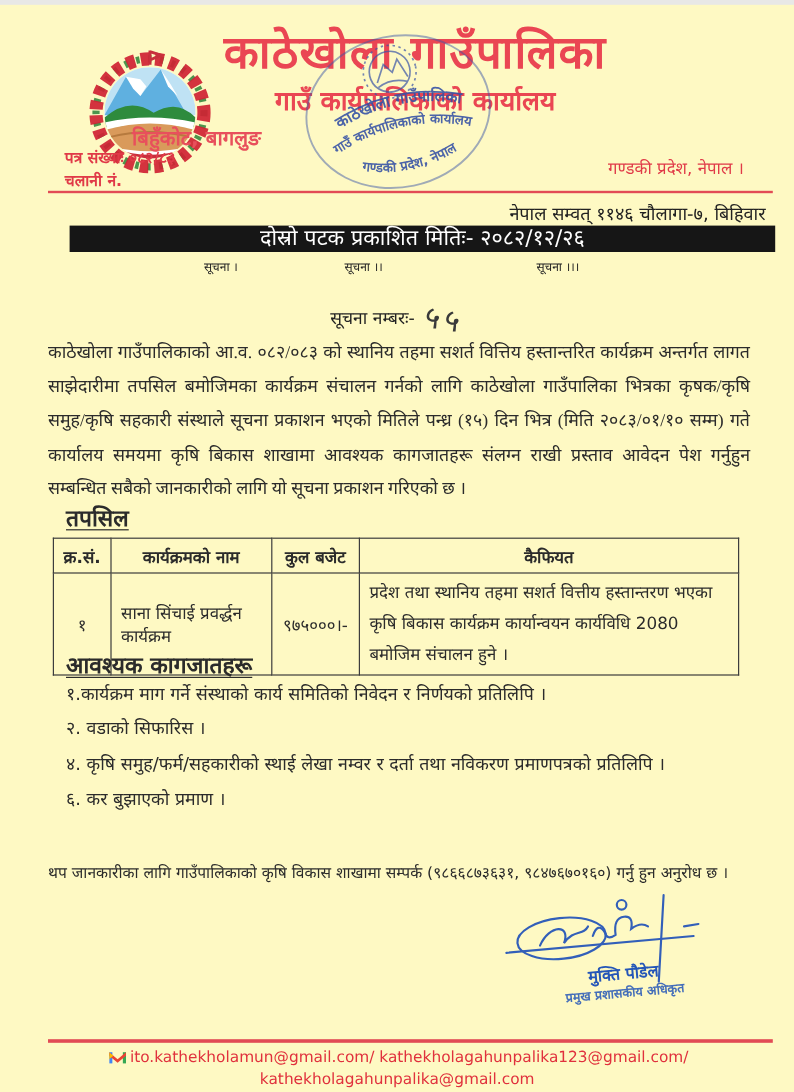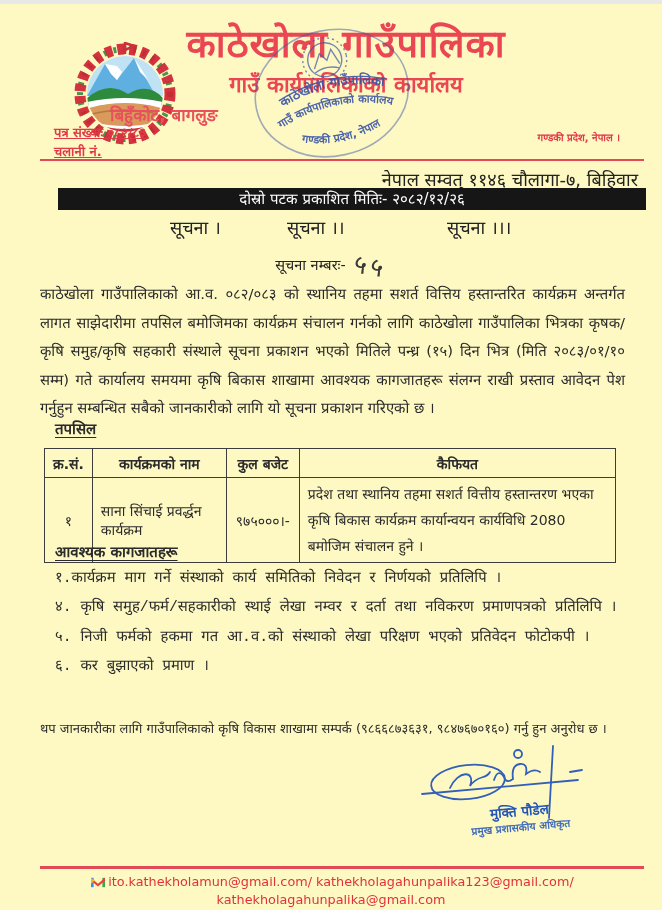--- a/index.html
+++ b/index.html
@@ -12,49 +12,49 @@
   .abs { position:absolute; }
 
   
   .doc-title { left:110px; right:80px; top:12px; text-align:center;
     font-size:38px; font-weight:bold; color:#ea4653; letter-spacing:1px; }
   .doc-subtitle { left:110px; right:80px; top:64px; text-align:center;
     font-size:22px; font-weight:bold; color:#ea4653; }
   .doc-address { left:110px; right:80px; top:99px; text-align:left;
     font-size:17px; font-weight:bold; color:#e8505c; }
   .meta-left { left:54px; top:119px; font-size:13px; font-weight:bold;
-    color:#e03a48; line-height:19px;text-decoration:underline; }
-  .meta-right { right:42px; top:126px; font-size:10px; font-weight:bold; color:#e03a48; }
+    color:#e03a48; line-height:19px; }
+  .meta-right { right:42px; top:126px; font-size:14px; font-weight:normal; color:#e03a48; }
   .rule-red { left:40px; right:18px; top:155px; height:2px; background:#e24b55; }
-  .sambat { right:24px; top:163px; font-size:18px; color:#222; }
+  .sambat { right:24px; top:163px; font-size:15px; color:#222; }
   .black-bar { left:58px; right:16px; top:184px; height:22px; background:#161616;
-    color:#fff; font-size:15px; text-align:center; line-height:22px; }
-  .suchana { top:211px; font-size:18px; color:#222; }
+    color:#fff; font-size:18px; text-align:center; line-height:22px; }
+  .suchana { top:211px; font-size:10px; color:#222; }
   .s1 { left:170px; } .s2 { left:287px; } .s3 { left:447px; }
   .notice-no { left:0; right:0; top:238px; text-align:center; font-size:14.5px; color:#222; }
   .notice-no .hand { display:inline-block; font-size:26px; color:#3a3a3a;
     transform:rotate(9deg) skewX(-8deg); position:relative; top:5px; margin-left:8px;
     letter-spacing:3px; }
 
   
   .body-par { left:40px; right:37px; top:276px; font-size:14.8px;
-    line-height:28.6px; text-align:justify; }
-  .sec-head { font-size:15px; font-weight:bold; text-decoration:underline;
+    line-height:28.6px; text-align:justify;font-family:Liberation Serif, serif; }
+  .sec-head { font-size:19px; font-weight:bold; text-decoration:underline;
     text-underline-offset:3px; }
   .tapasil-head { left:55px; top:414px; }
   table.tapasil { position:absolute; left:44px; top:444px; width:572px;
     border-collapse:collapse; font-size:14px; color:#2b2b2b;border-radius:19px; }
   table.tapasil th, table.tapasil td { border:1.5px solid #3d3d3d; padding:3px 8px; }
   table.tapasil th { font-weight:bold; text-align:center; height:29px; }
   table.tapasil td { vertical-align:middle; }
   td.c { text-align:center; }
   td.kaifiyat { line-height:26px; padding:5px 10px; }
   .docs-head { left:55px; top:537px; }
   .docs-list { left:55px; right:30px; top:560px; font-size:14.8px; }
-  .docs-list .doc-item { line-height:29.4px;font-family:Liberation Mono, monospace; }
+  .docs-list .doc-item { line-height:29.4px; }
   .contact-par { left:40px; right:25px; top:710px; font-size:13px;
     line-height:29px; text-align:justify; }
 
   
   .sig-svg { left:420px; top:738px; }
   .sig-block { left:450px; top:798px; width:140px; text-align:center;
     color:#2456b8; transform:rotate(-5deg); }
   .sig-name { font-size:13.5px; font-weight:bold; }
   .sig-role { font-size:10.5px; font-weight:bold; opacity:.85; }
 
@@ -162,22 +162,22 @@
         <td class="c">९७५०००।-</td>
         <td class="kaifiyat">प्रदेश तथा स्थानिय तहमा सशर्त वित्तीय हस्तान्तरण भएका कृषि बिकास कार्यक्रम कार्यान्वयन कार्यविधि 2080 बमोजिम संचालन हुने ।</td>
       </tr>
     </tbody>
   </table>
 
   <div class="abs sec-head docs-head">आवश्यक कागजातहरू</div>
 
   <div class="abs docs-list">
     <div class="doc-item">१.कार्यक्रम माग गर्ने संस्थाको कार्य समितिको निवेदन र निर्णयको प्रतिलिपि ।</div>
+    <div class="doc-item">२. वडाको सिफारिस ।</div>
     <div class="doc-item">४. कृषि समुह/फर्म/सहकारीको स्थाई लेखा नम्वर र दर्ता तथा नविकरण प्रमाणपत्रको प्रतिलिपि ।</div>
-    <div class="doc-item">५. निजी फर्मको हकमा गत आ.व.को संस्थाको लेखा परिक्षण भएको प्रतिवेदन फोटोकपी ।</div>
     <div class="doc-item">६. कर बुझाएको प्रमाण ।</div>
   </div>
 
   <div class="abs contact-par">थप जानकारीका लागि गाउँपालिकाको कृषि विकास शाखामा सम्पर्क (९८६६८७३६३१, ९८४७६७०१६०) गर्नु हुन अनुरोध छ ।</div>
 
   <svg class="abs sig-svg" width="175" height="85" viewBox="0 0 175 85">
     <g fill="none" stroke="#1d4fb8" stroke-width="1.8" stroke-linecap="round" opacity=".9">
       <path d="M 2 52 L 158 38"></path>
       <ellipse cx="48" cy="40" rx="37" ry="17" transform="rotate(-6 48 40)"></ellipse>
       <path d="M 30 46 C 38 28 56 28 50 44 C 58 32 66 38 70 30"></path>

